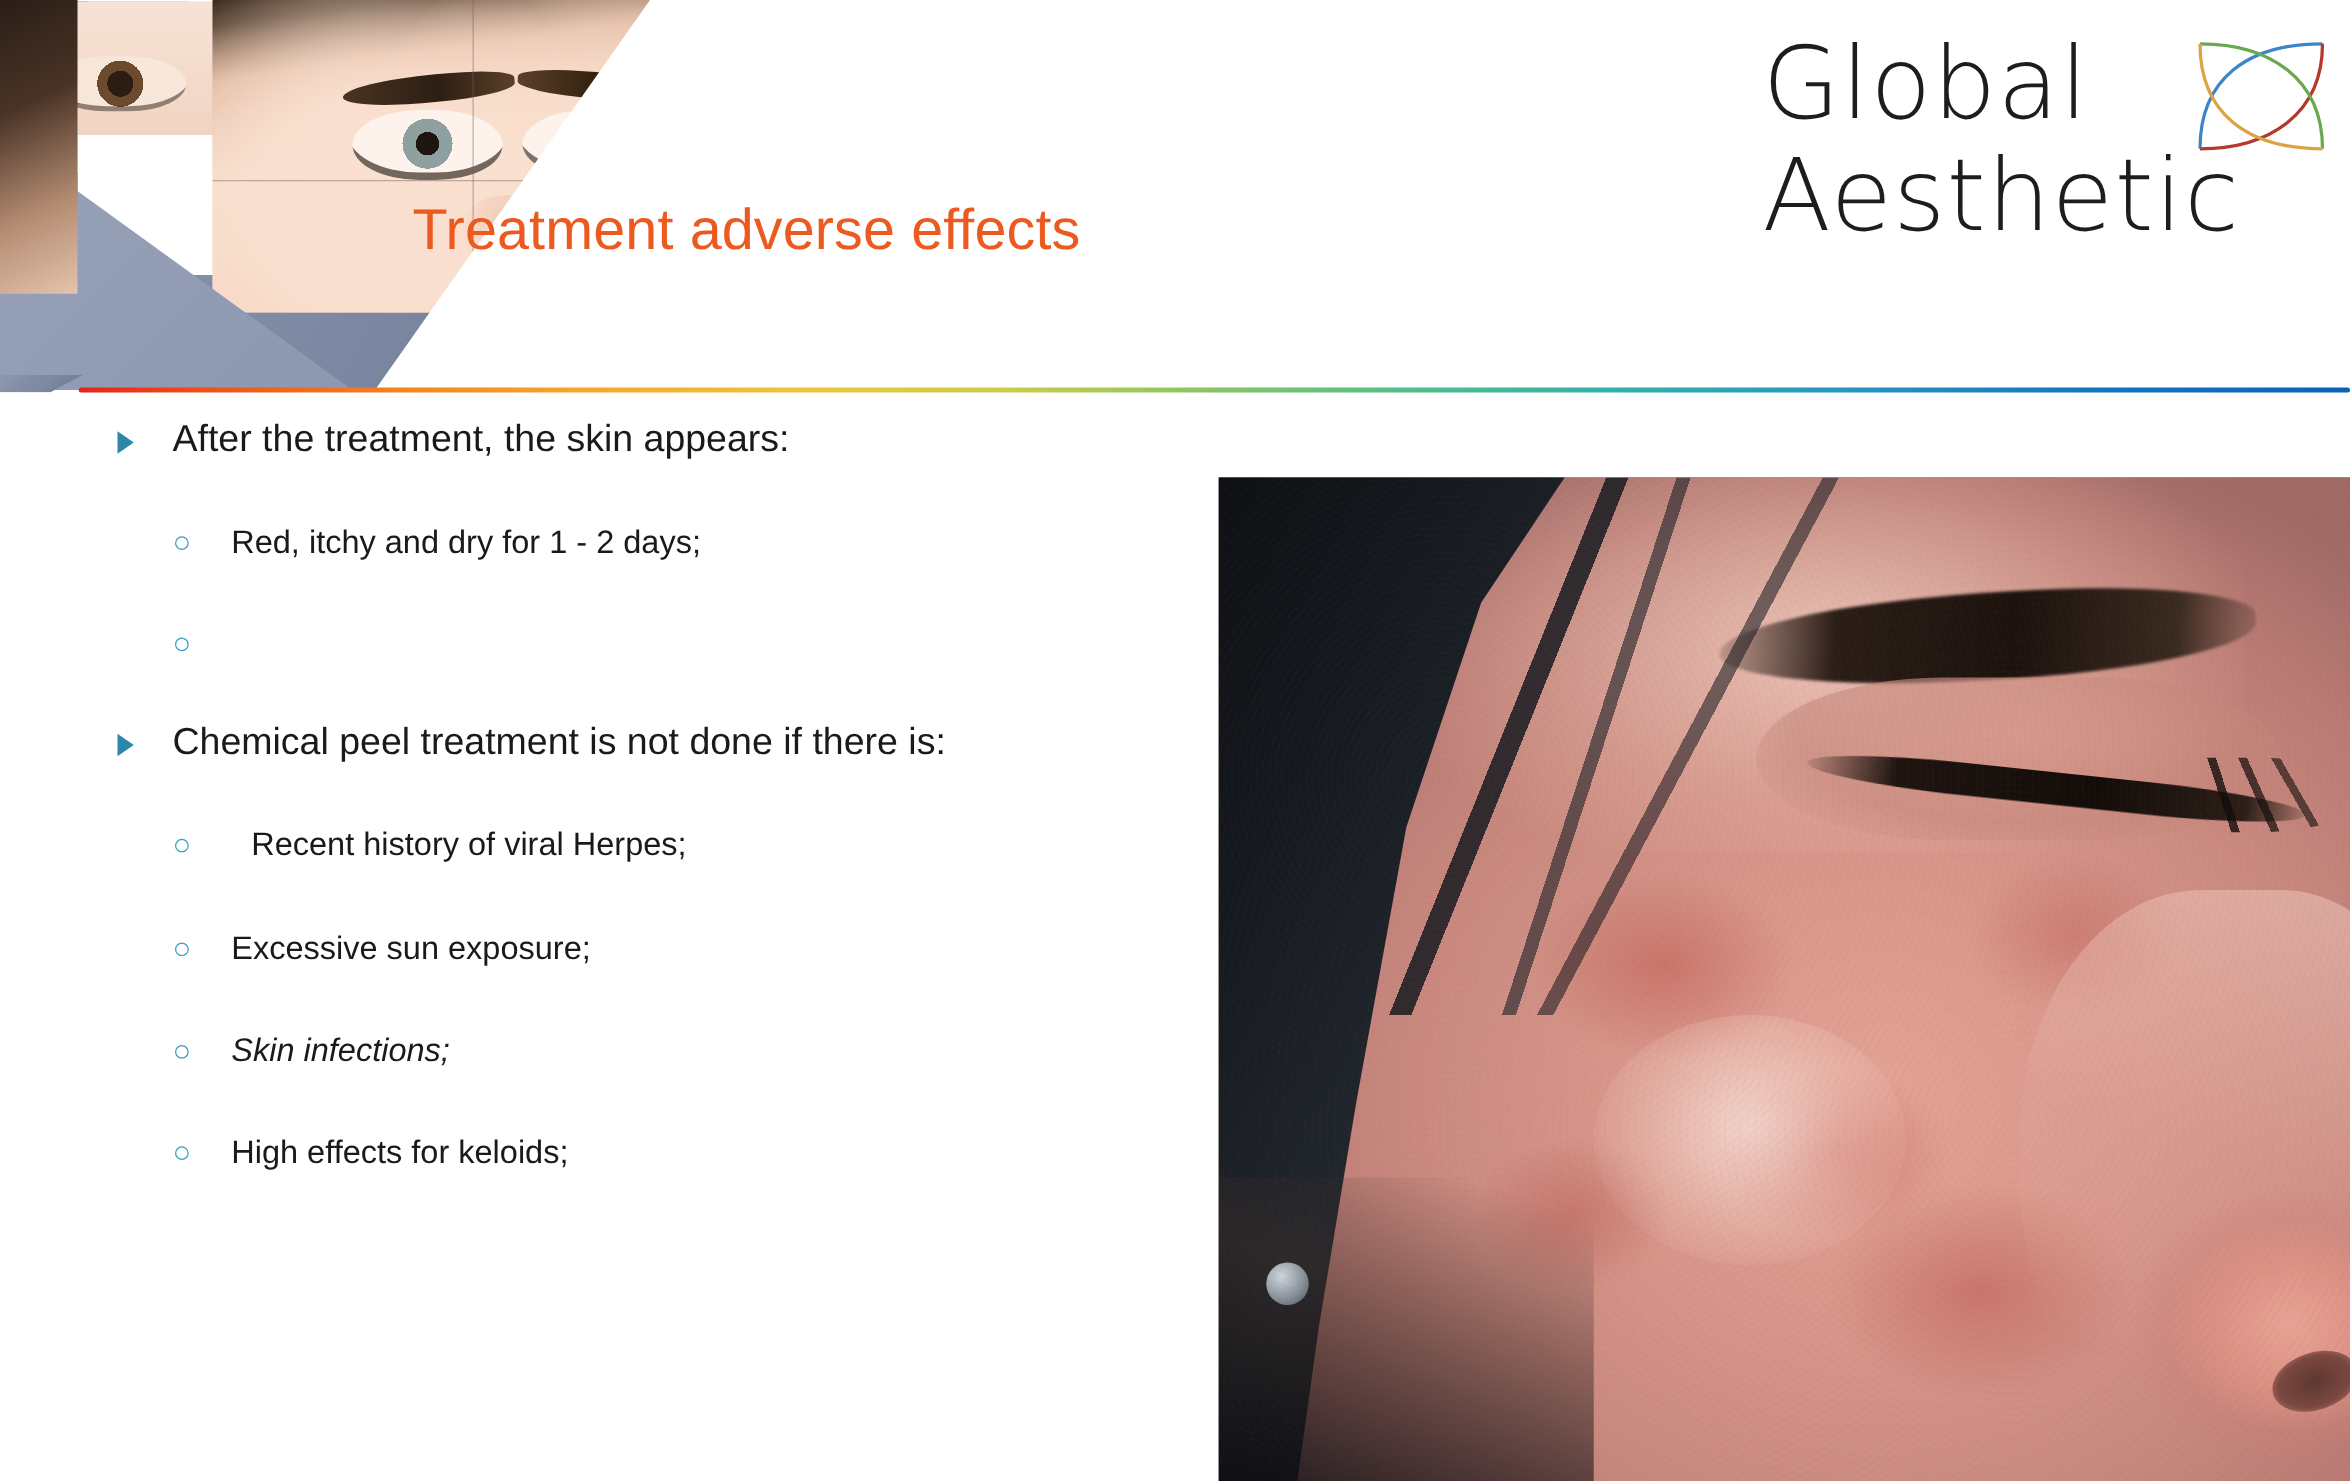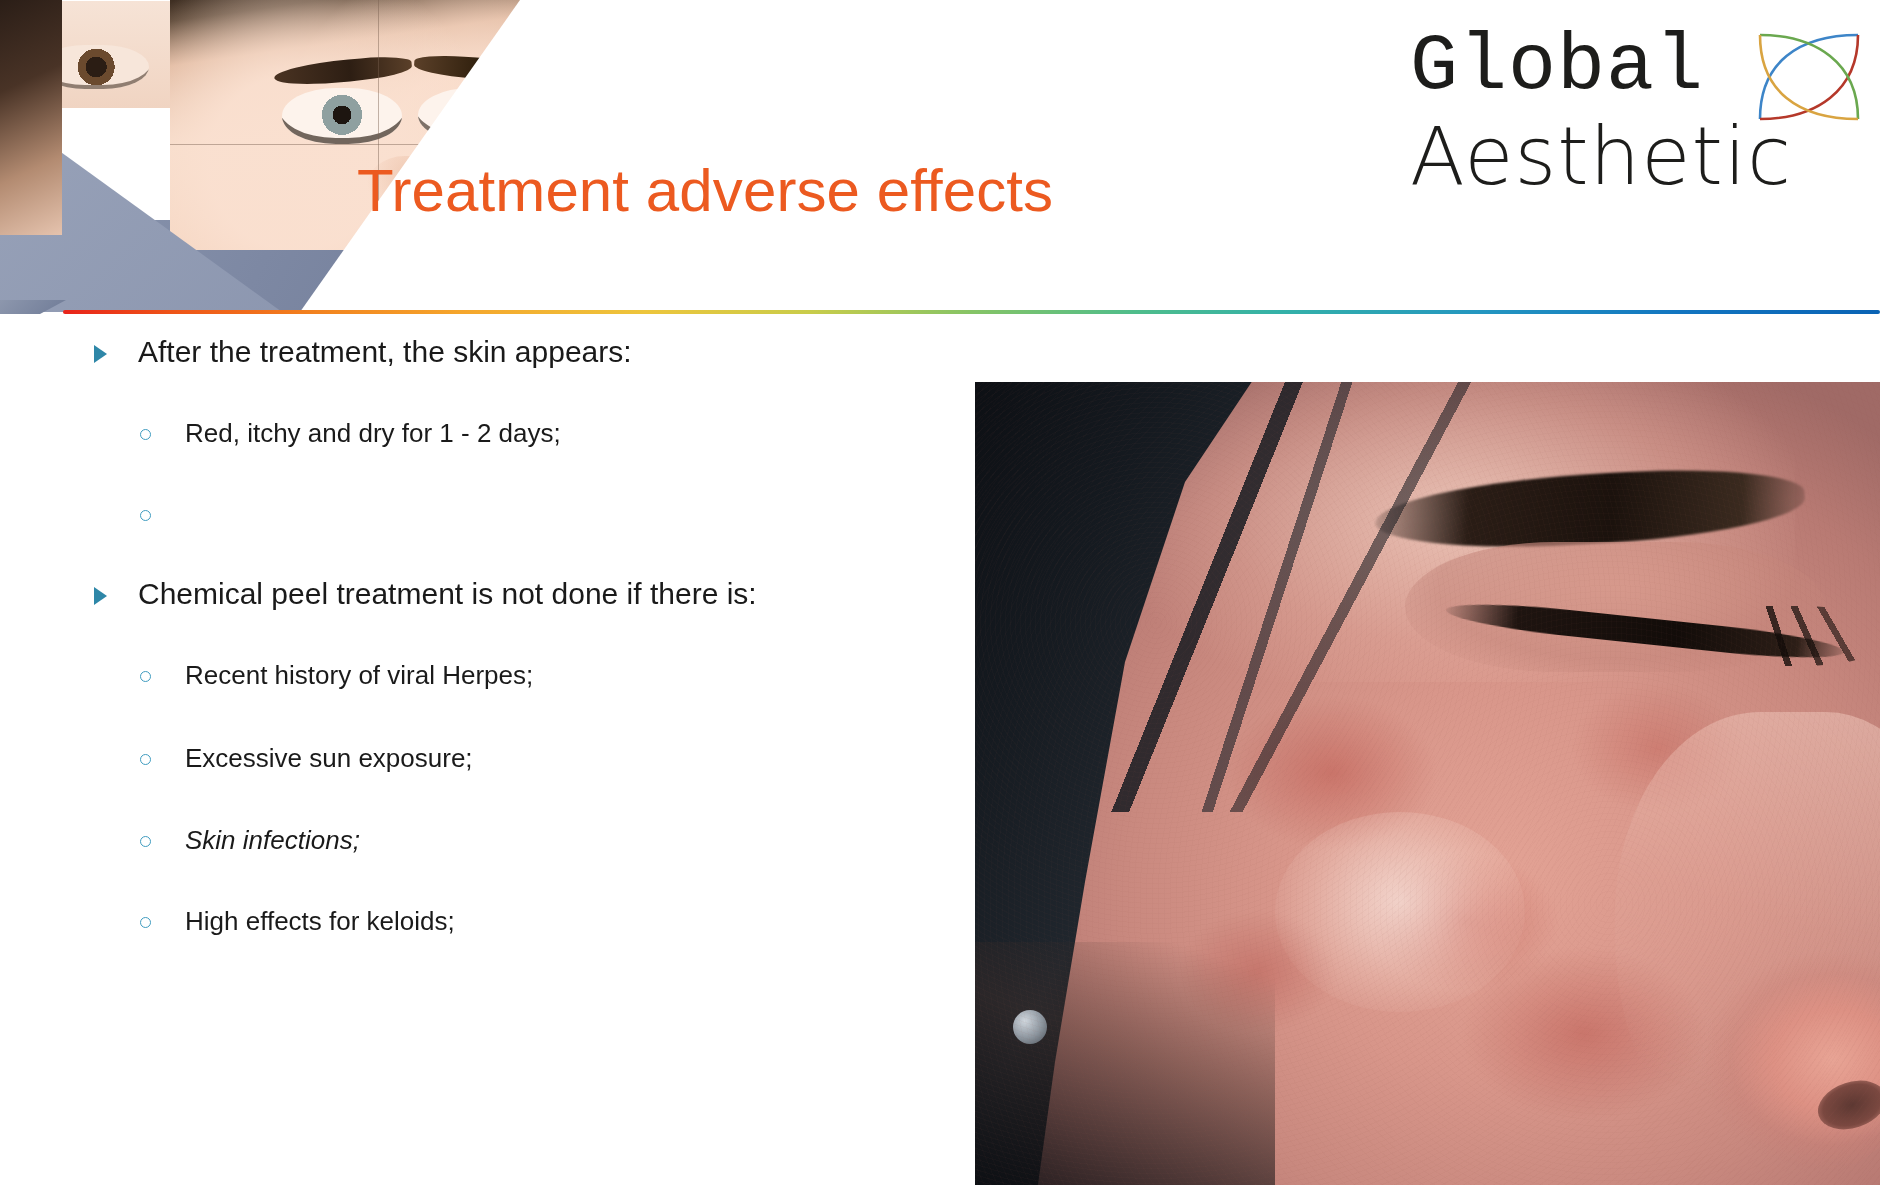--- a/index.html
+++ b/index.html
@@ -190,43 +190,42 @@
   }
   .rainbow-tail{
     position:absolute; left:0px; top:300px; width:66px; height:14px;
     background:linear-gradient(135deg,#8d97ad,#6f7b97);
     clip-path:polygon(0 0, 66px 0, 40px 14px, 0 14px);
   }
 
   
   .slide-title {
     position:absolute; left:330px; top:158px;
-    font-size:60px; line-height:1.1;
+    font-size:46px; line-height:1.1;
     font-weight:400;
     color:#ec5a20;
     letter-spacing:.1px;
     white-space:nowrap;
-    margin-left:27px;
   }
 
   
   .logo {
     position:absolute; right:10px; top:12px;
     width:460px; height:210px;
     display:flex; flex-direction:column; justify-content:center;
   }
   .logo-row { position:relative; height:92px; }
   .logo-word {
     font-family:"DejaVu Sans", sans-serif;
     font-size:80px; line-height:92px;
     font-weight:300;
     color:#1d1d1b;
     letter-spacing:1px;
   }
-  .logo-word.w1 { position:absolute; left:0; top:-4px;font-family:Liberation Mono, monospace; }
+  .logo-word.w1 { position:absolute; left:0; top:-4px; }
   .logo-word.w2 { position:absolute; left:0; top:-6px; }
   .logo-mark {
     position:absolute; right:6px; top:4px;
     width:110px; height:96px;
   }
 
   
   .body-area {
     position:absolute; left:0; top:318px;
     width:980px; height:867px;padding-left:28px;
@@ -448,21 +447,21 @@
 
       <div class="b-row lvl2" style="top:176px;">
         <span class="marker-circ"></span>
       </div>
 
       <div class="b-row lvl1" style="top:256px;">
         <span class="marker-tri"></span>
         <span class="b-text">Chemical peel treatment is not done if there is:</span>
       </div>
 
-      <div class="b-row lvl2" style="top:337px;">
+      <div class="b-row lvl2" style="top:337px;gap:16px;">
         <span class="marker-circ"></span>
         <span class="b-text">Recent history of viral Herpes;</span>
       </div>
 
       <div class="b-row lvl2" style="top:420px;">
         <span class="marker-circ"></span>
         <span class="b-text">Excessive sun exposure;</span>
       </div>
 
       <div class="b-row lvl2" style="top:502px;font-style:italic;">

